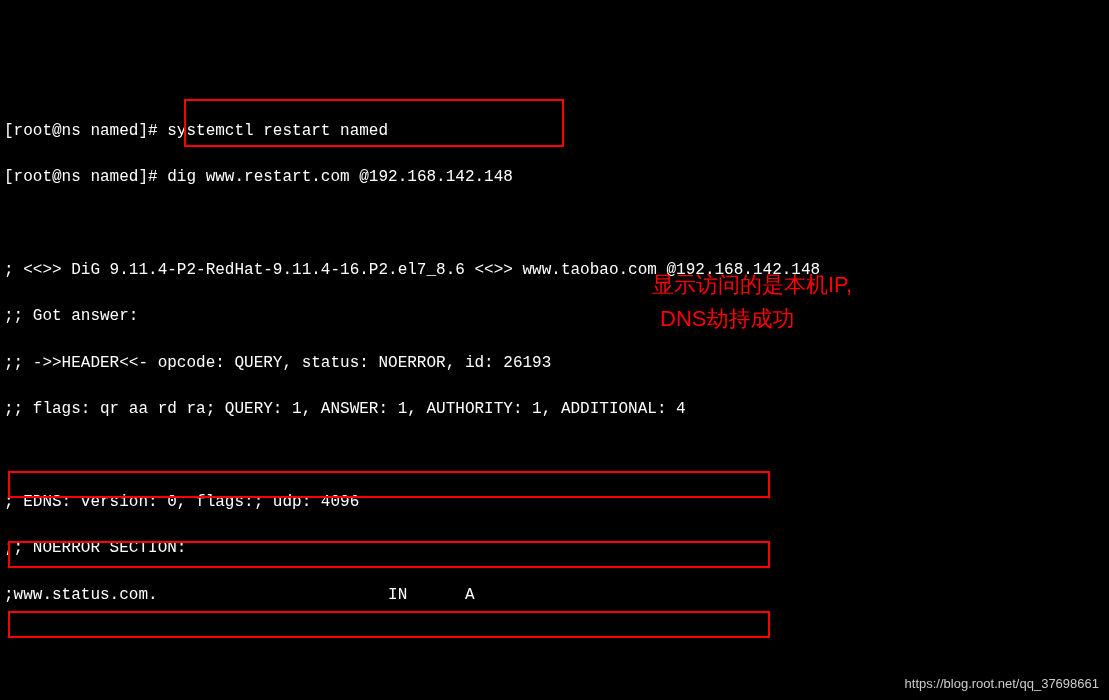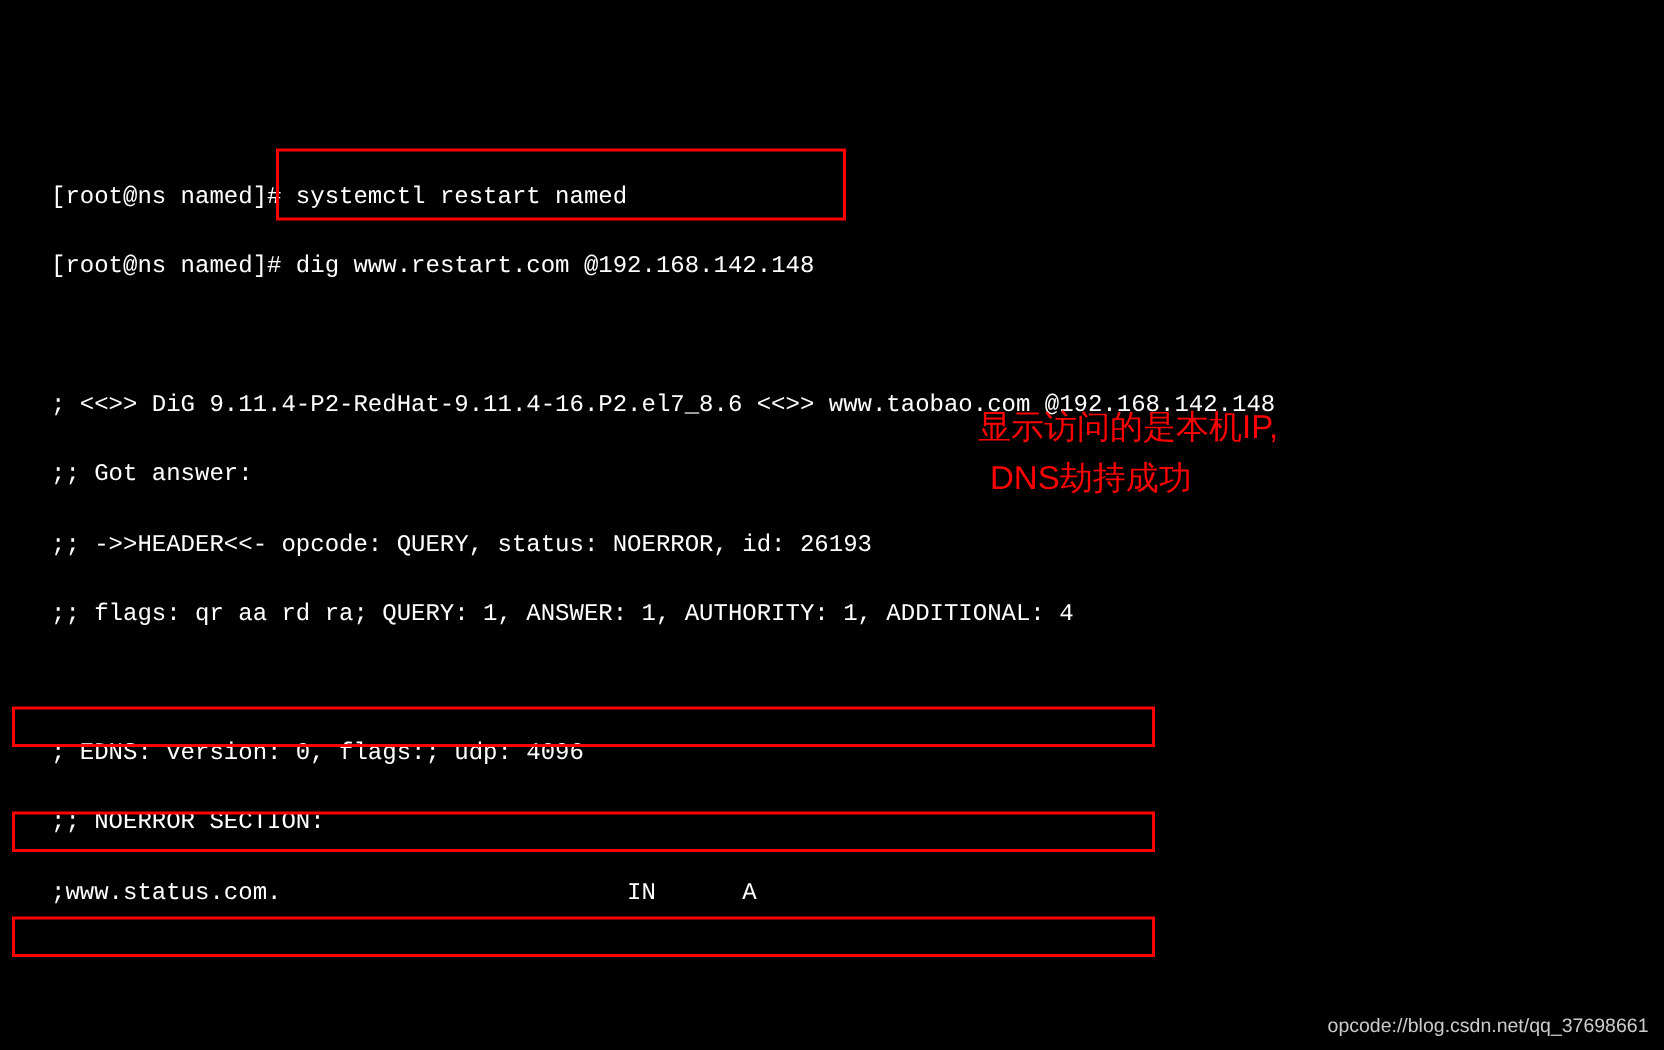--- a/index.html
+++ b/index.html
@@ -19,21 +19,20 @@
       position: relative;
       white-space: pre;
       overflow: hidden;
     }
     .terminal-content {
       position: relative;
     }
     .line {
       display: block;
       min-height: 1.45em;
-      margin-left: 30px;
     }
     .highlight-box {
       position: absolute;
       border: 2px solid #ff0000;
       pointer-events: none;
     }
     .box-commands {
       top: 2px;
       left: 180px;
       width: 380px;
@@ -117,16 +116,16 @@
 
 <div class="highlight-box box-commands"></div>
 <div class="highlight-box box-answer"></div>
 <div class="highlight-box box-authority"></div>
 <div class="highlight-box box-additional"></div>
 </div>
 
 <div class="annotation annotation-1">显示访问的是本机IP,</div>
 <div class="annotation annotation-2">DNS劫持成功</div>
 
-<div class="watermark">opcode://blog.csdn.net/qq_37698661</div>
+<div class="watermark">https://blog.root.net/qq_37698661</div>
 
 
 
 
 </body></html>

